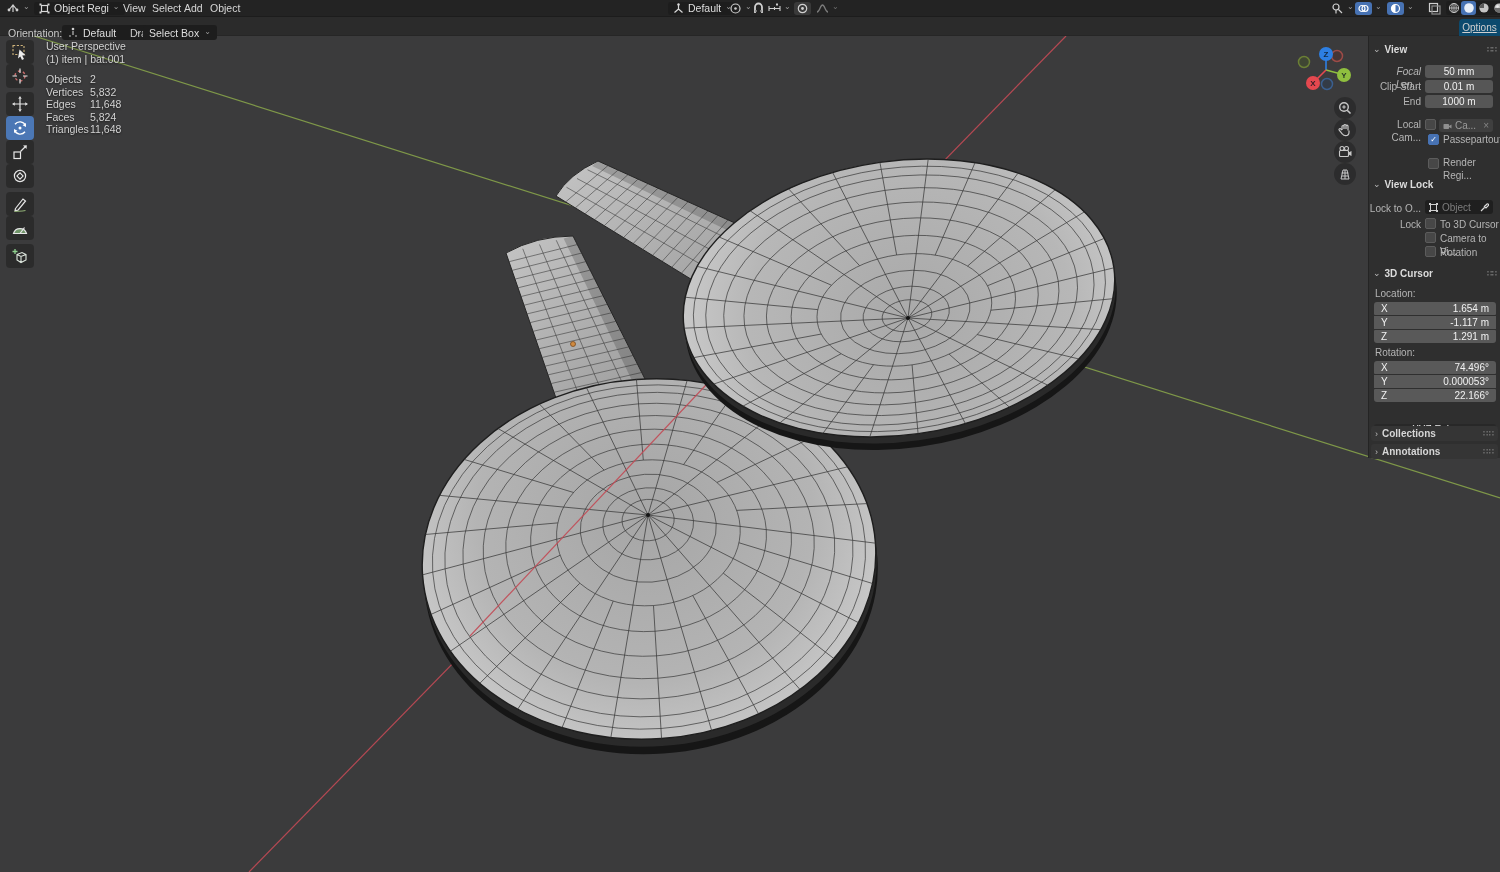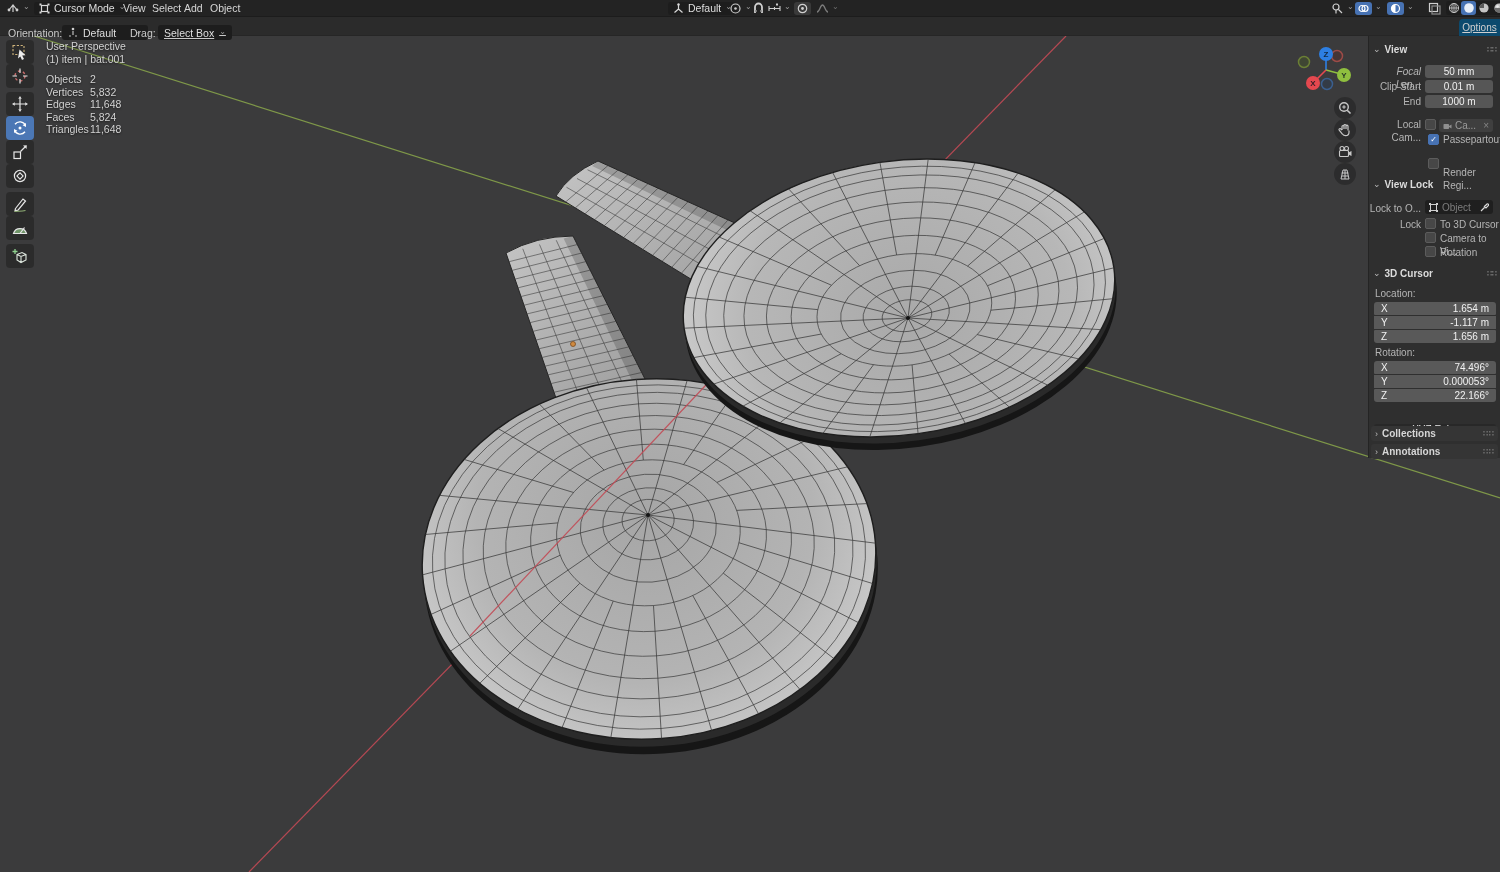--- a/index.html
+++ b/index.html
@@ -246,21 +246,21 @@
     </div>
     <div class="hitem" style="left:34px;">
       <span class="dd">
         <svg width="11" height="11" viewBox="0 0 11 11">
           <rect x="2.5" y="2.5" width="6" height="6" fill="none" stroke="#d8d8d8" stroke-width="1.2"></rect>
           <rect x="0.5" y="0.5" width="2" height="2" fill="#d8d8d8"></rect>
             <rect x="8.5" y="0.5" width="2" height="2" fill="#d8d8d8"></rect>
           <rect x="0.5" y="8.5" width="2" height="2" fill="#d8d8d8"></rect>
             <rect x="8.5" y="8.5" width="2" height="2" fill="#d8d8d8"></rect>
         </svg>
-        <span>Cursor Mode</span>
+        <span>Object Regi</span>
         <span class="chev">⌄</span>
       </span>
     </div>
     <span class="hitem menu" style="left:117px;">View</span>
     <span class="hitem menu" style="left:146px;">Select</span>
     <span class="hitem menu" style="left:178px;">Add</span>
     <span class="hitem menu" style="left:204px;">Object</span>
 
     <div class="hitem" style="left:668px;">
       <span class="dd">
@@ -377,21 +377,21 @@
           <circle cx="5" cy="2" r="1.3" fill="#cfcfcf"></circle>
             <path d="M5 4 V8" stroke="#cfcfcf" stroke-width="1.1"></path>
           <circle cx="2" cy="9" r="1" fill="#8b8b8b"></circle>
             <circle cx="8" cy="9" r="1" fill="#8b8b8b"></circle>
         </svg>
         <span>Default</span>
         <span class="chev" style="margin-left:14px;">⌄</span>
       </span>
     </div>
     <span class="r2item" style="left:130px;">Drag:</span>
-    <div class="r2item" style="left:158px;text-decoration:underline;">
+    <div class="r2item" style="left:143px;">
       <span class="r2dd">
         <span>Select Box</span>
         <span class="chev">⌄</span>
       </span>
     </div>
   </div>
 
   <div class="tbtn" style="top:40px;">
     <svg width="18" height="18" viewBox="0 0 18 18">
       <rect x="2" y="2.5" width="11" height="9" fill="none" stroke="#cdb27a" stroke-width="1.1" stroke-dasharray="2.2 1.6"></rect>
@@ -540,21 +540,21 @@
       <svg width="9" height="8" viewBox="0 0 9 8">
         <rect x="0.5" y="2" width="5.5" height="5" rx="0.8" fill="#8f8f8f"></rect>
         <path d="M6 4 L8.5 2.5 V6.5 L6 5" fill="#8f8f8f"></path>
       </svg>
       <span>Ca...</span>
       <span style="margin-left:auto;color:#848484;">×</span>
     </div>
     <span class="cb checked" style="left:59px;top:98px;">✓</span>
     <span class="cblab" style="left:74px;top:97px;">Passepartout</span>
     <span class="cb" style="left:59px;top:122px;"></span>
-    <span class="cblab" style="left:74px;top:130px;">Render Regi...</span>
+    <span class="cblab" style="left:74px;top:120px;">Render Regi...</span>
 
     <div class="ph" style="top:141px;">
       <span class="arrow">⌄</span>
       <span>View Lock</span>
     </div>
     <span class="lab" style="top:166px;">Lock to O...</span>
     <div class="ofield" style="top:164px;">
       <svg width="9" height="9" viewBox="0 0 9 9">
         <rect x="1.5" y="1.5" width="6" height="6" fill="none" stroke="#cfcfcf" stroke-width="1"></rect>
         <rect x="0" y="0" width="2" height="2" fill="#cfcfcf"></rect>
@@ -584,21 +584,21 @@
     <div class="slider sl-top" style="top:266px;">
       <span>X</span>
         <span>1.654 m</span>
     </div>
     <div class="slider" style="top:280px;">
       <span>Y</span>
         <span>-1.117 m</span>
     </div>
     <div class="slider sl-bot" style="top:294px;">
       <span>Z</span>
-        <span>1.656 m</span>
+        <span>1.291 m</span>
     </div>
     <span class="seclab" style="top:311px;">Rotation:</span>
     <div class="slider sl-top" style="top:325px;">
       <span>X</span>
         <span>74.496°</span>
     </div>
     <div class="slider" style="top:339px;">
       <span>Y</span>
         <span>0.000053°</span>
     </div>

